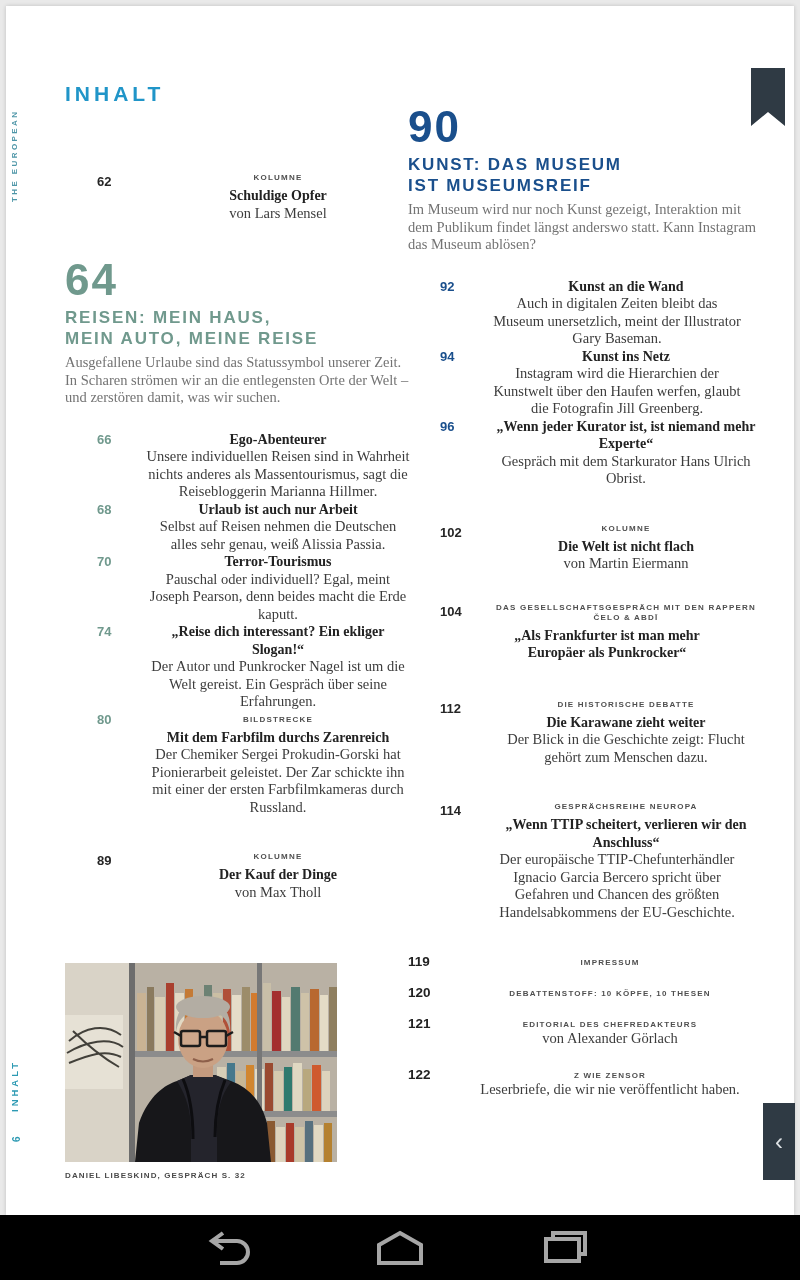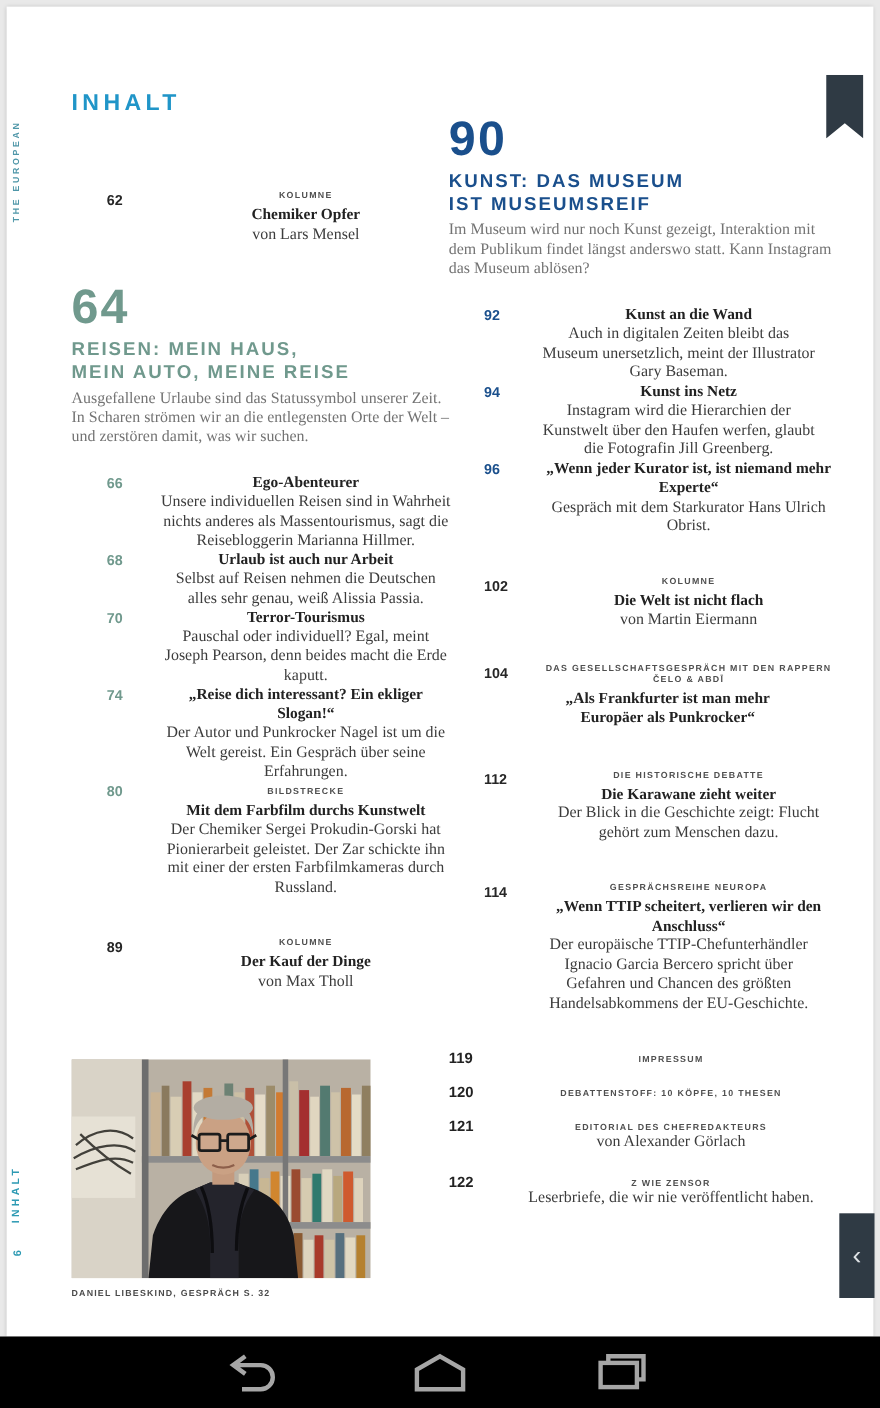--- a/index.html
+++ b/index.html
@@ -71,21 +71,21 @@
 
   <div class="page-title">INHALT</div>
   <div class="ribbon"></div>
 
   <div class="col col-left">
 
     <div class="toc-row">
       <div class="num">62</div>
       <div class="bd">
         <div class="lab">KOLUMNE</div>
-        <div class="t">Chemiker Opfer</div>
+        <div class="t">Schuldige Opfer</div>
         <div class="by">von Lars Mensel</div>
       </div>
     </div>
 
     <div class="bignum green-ink gap-lg">64</div>
     <div class="sec-head green-ink">
       <div>REISEN: MEIN HAUS,</div>
       <div>MEIN AUTO, MEINE REISE</div>
     </div>
     <div class="intro">Ausgefallene Urlaube sind das Statussymbol unserer Zeit. In Scharen strömen wir an die entlegensten Orte der Welt – und zerstören damit, was wir suchen.</div>
@@ -116,21 +116,21 @@
         <div class="num">74</div>
         <div class="bd">
           <div class="t">„Reise dich interessant? Ein ekliger Slogan!“</div>
           <div class="d">Der Autor und Punkrocker Nagel ist um die Welt gereist. Ein Gespräch über seine Erfahrungen.</div>
         </div>
       </div>
       <div class="toc-row green">
         <div class="num">80</div>
         <div class="bd">
           <div class="lab pre">BILDSTRECKE</div>
-          <div class="t">Mit dem Farbfilm durchs Kunstwelt</div>
+          <div class="t">Mit dem Farbfilm durchs Zarenreich</div>
           <div class="d">Der Chemiker Sergei Prokudin-Gorski hat Pionierarbeit geleistet. Der Zar schickte ihn mit einer der ersten Farbfilmkameras durch Russland.</div>
         </div>
       </div>
     </div>
 
     <div class="toc-row gap-lg">
       <div class="num">89</div>
       <div class="bd">
         <div class="lab">KOLUMNE</div>
         <div class="t">Der Kauf der Dinge</div>

